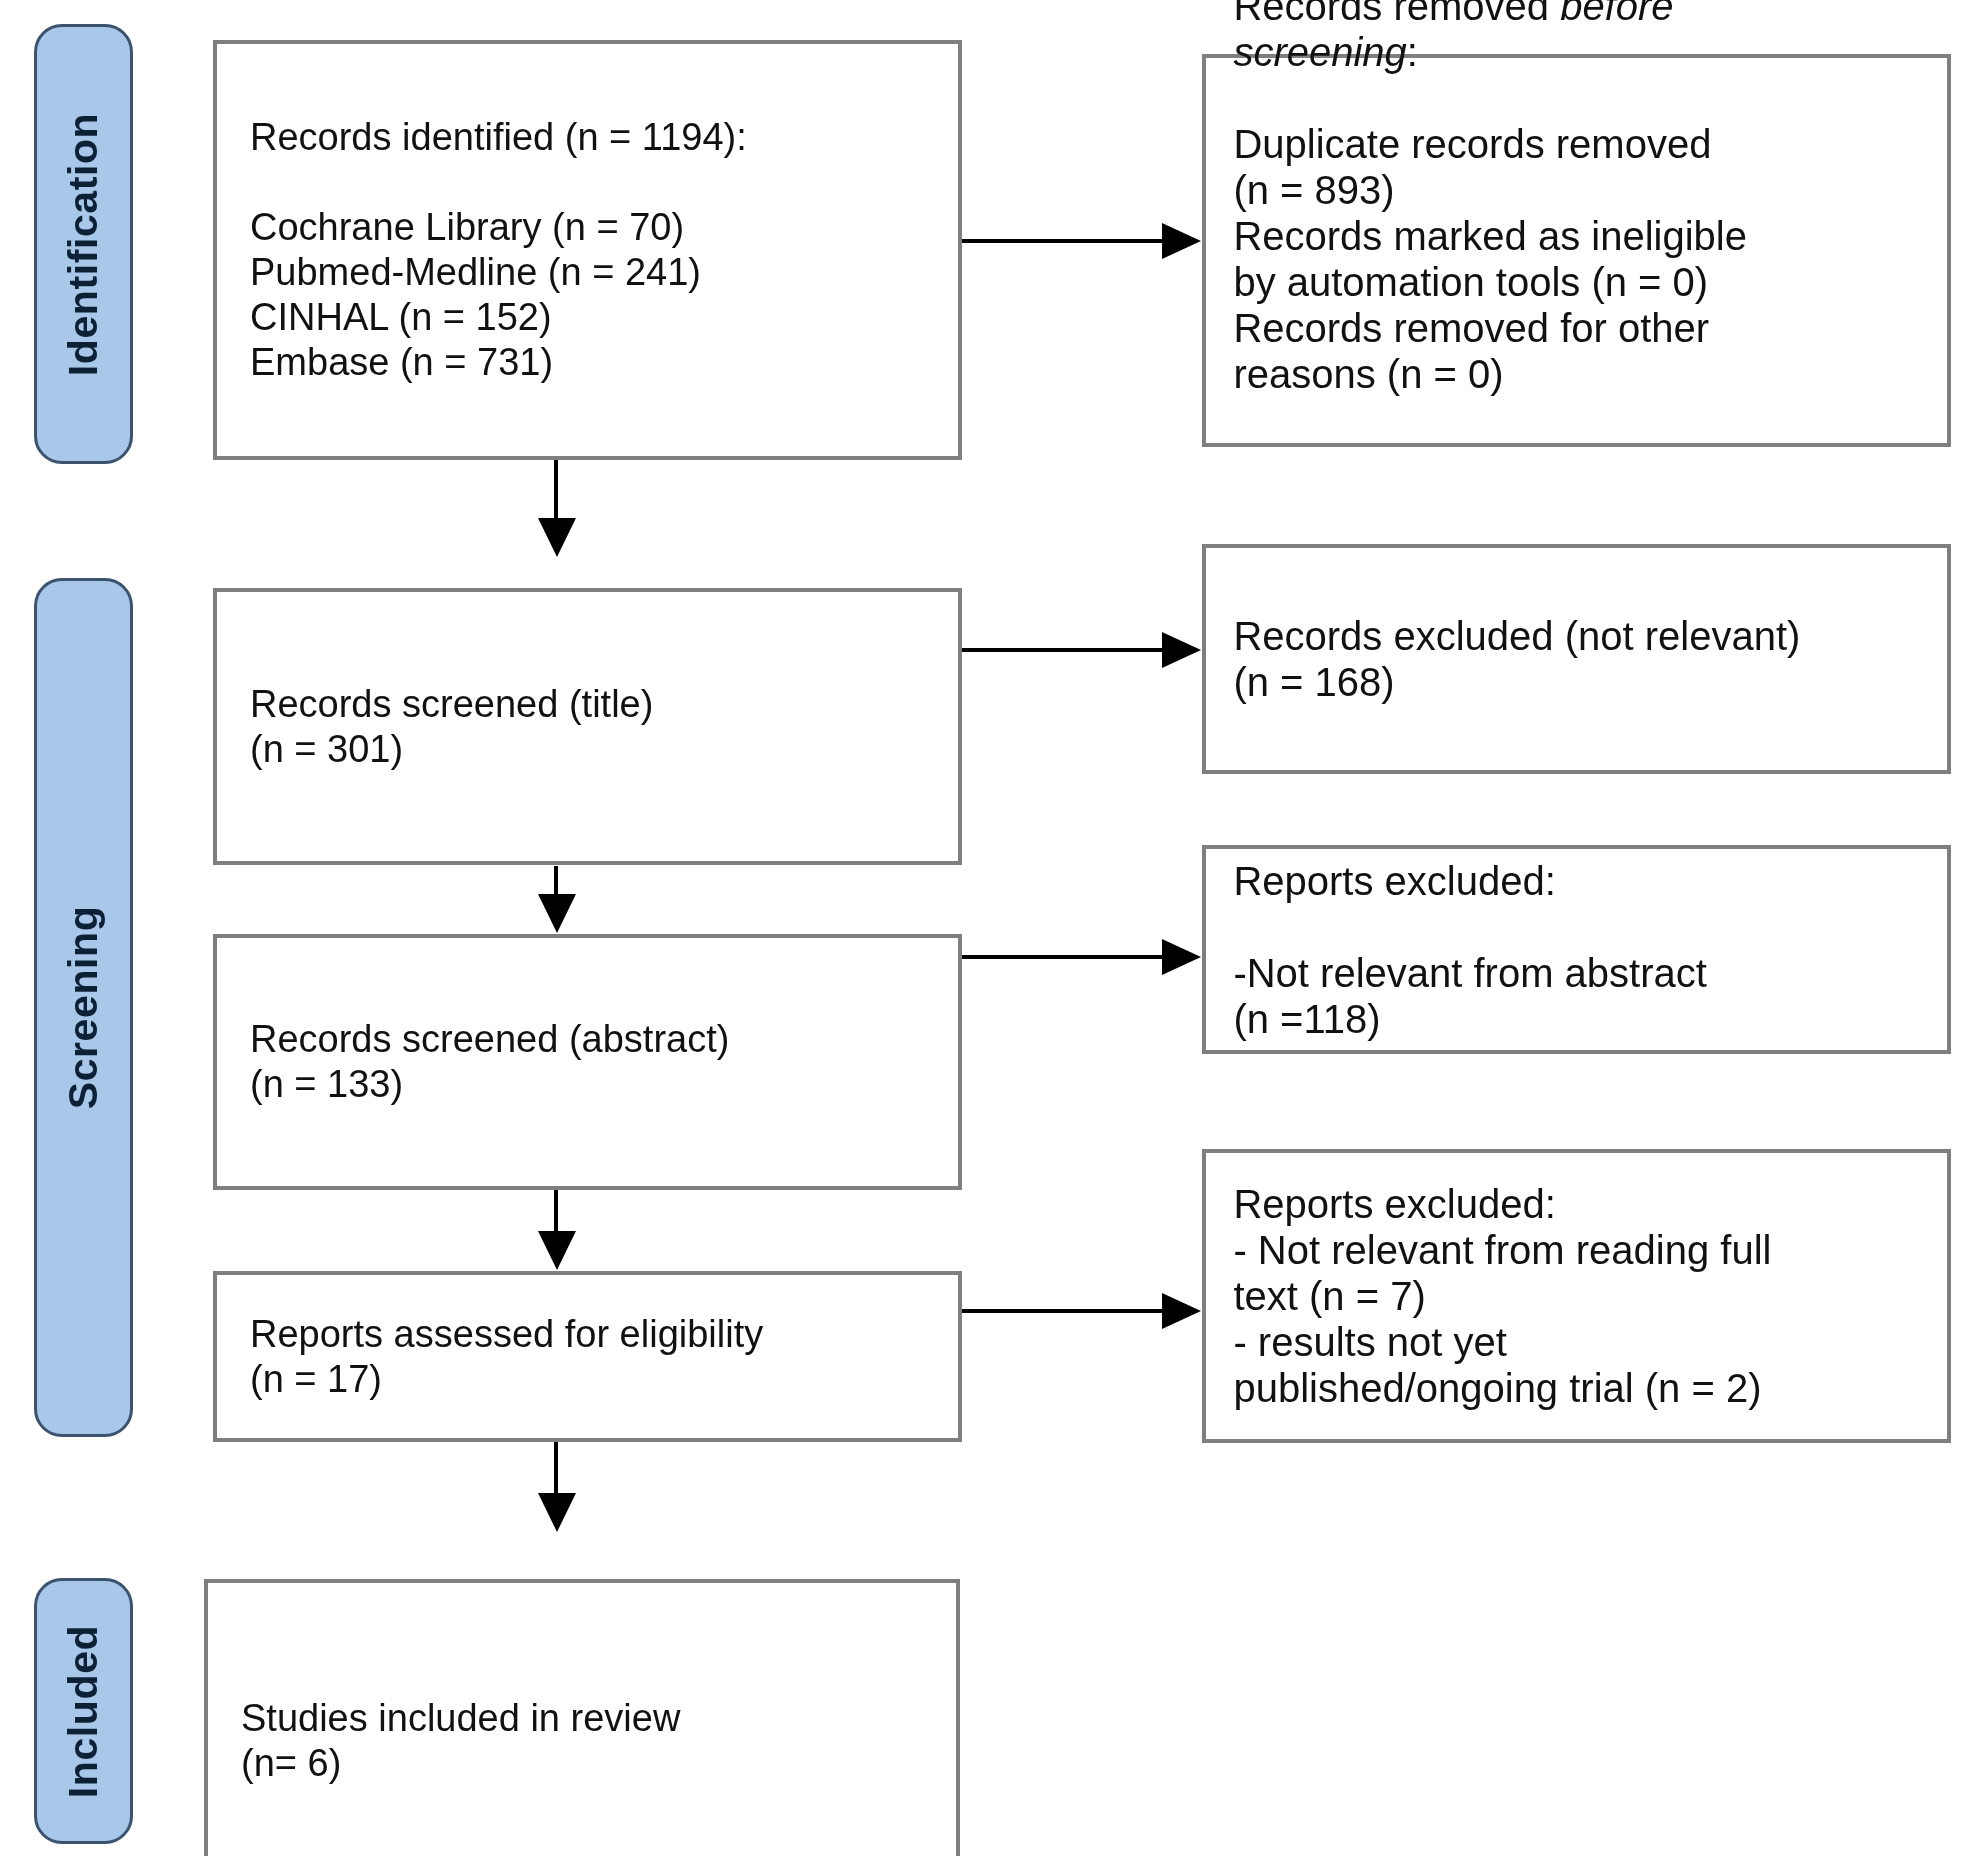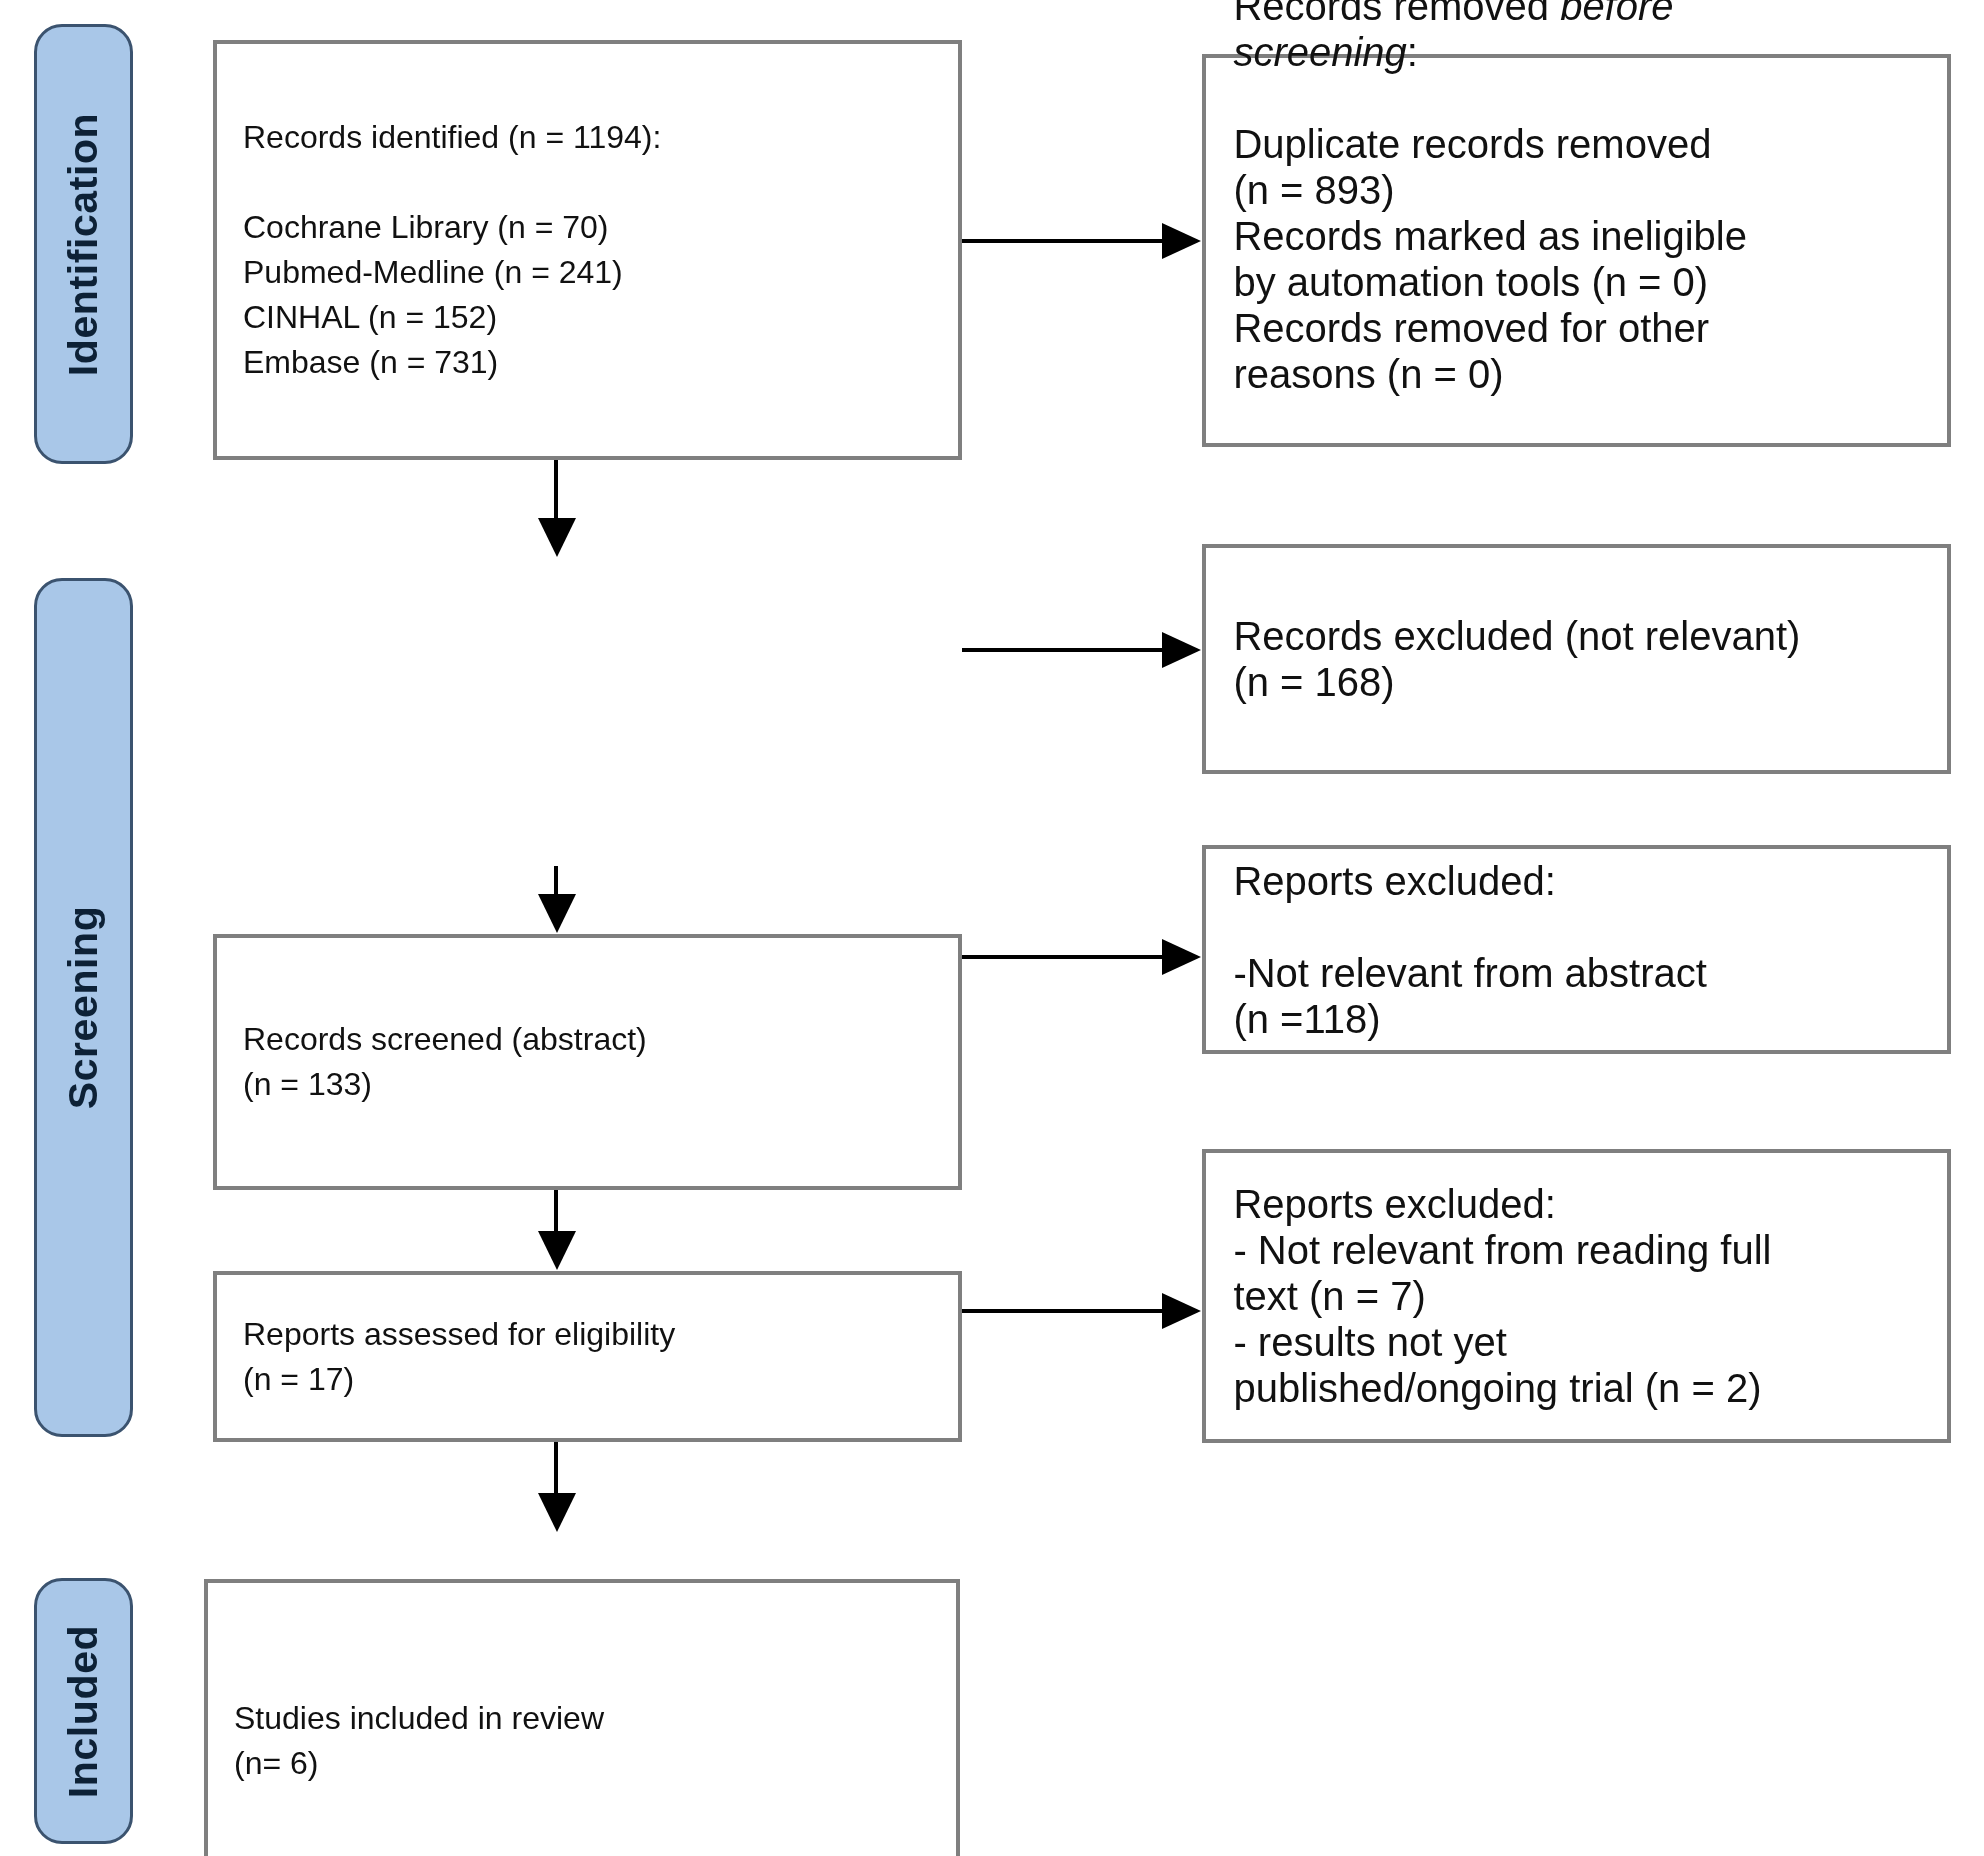--- a/index.html
+++ b/index.html
@@ -22,22 +22,22 @@
   #stage-identification { top: 24.4px;   height: 440px; }
   #stage-screening      { top: 578px;  height: 859px; }
   #stage-included       { top: 1578px; height: 266px; }
 
   
   .pbox {
     position: absolute; background: #ffffff; border: 4.9px solid #7f7f7f;
     box-sizing: border-box; display: flex; align-items: center;
   }
   .pbox .txt {
-    white-space: pre-line; font-size: 32px; line-height: 45px;
-    padding-left: 26px; padding-right: 17px;
+    white-space: pre-line; font-size: 38px; line-height: 45px;
+    padding-left: 33px; padding-right: 17px;
   }
   .pbox.rightcol .txt { font-size: 40px; line-height: 46px; padding-left: 27.4px; }
   .indent { white-space: pre-line; }
 
   #b1 { left: 213px;  top: 40px;   width: 749px; height: 420px; }
   #b2 { left: 213px;  top: 588px;  width: 749px; height: 277px; }
   #b3 { left: 213px;  top: 934px; width: 749px; height: 256px; align-items: center; }
   #b4 { left: 213px;  top: 1271px; width: 749px; height: 171px; }
   #b5 { left: 204px;  top: 1579px; width: 756px; height: 324px; }
   #r1 { left: 1202px; top: 54px;   width: 749px; height: 393px; align-items: flex-end; }
@@ -91,20 +91,24 @@
     <span class="stage-label">Included</span>
   </div>
 
   <div class="pbox" id="b1">
     <div class="txt">Records identified (n = 1194):
 
 Cochrane Library (n = 70)
 Pubmed-Medline (n = 241)
 CINHAL (n = 152)
 Embase (n = 731)</div>
+  </div>
+  <div class="pbox" id="b2">
+    <div class="txt">Records screened (title)
+(n = 301)</div>
   </div>
   <div class="pbox" id="b3">
     <div class="txt">Records screened (abstract)
 (n = 133)</div>
   </div>
   <div class="pbox" id="b4">
     <div class="txt">Reports assessed for eligibility
 (n = 17)</div>
   </div>
   <div class="pbox" id="b5">

